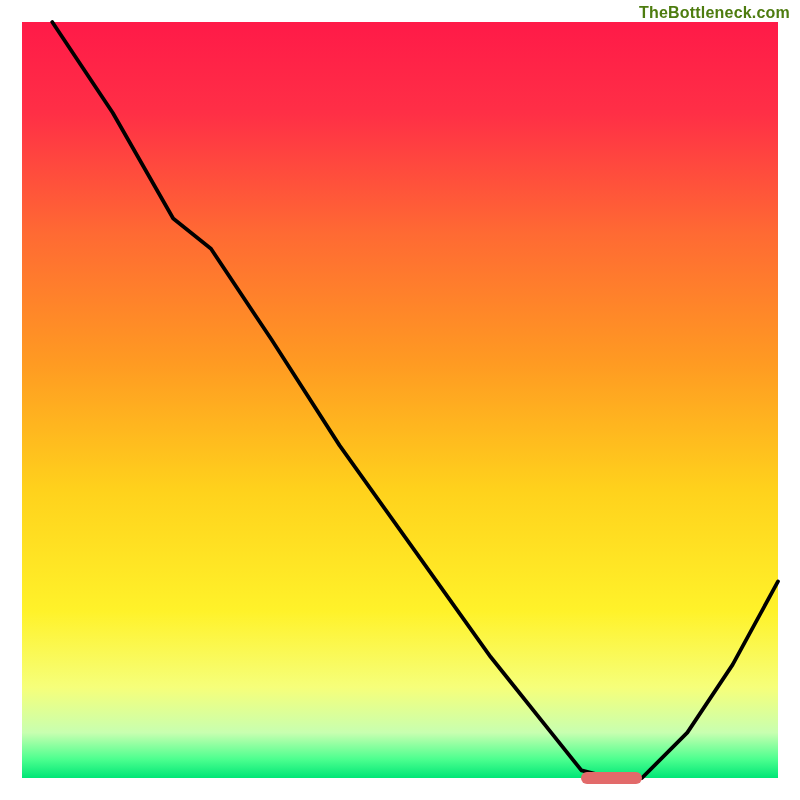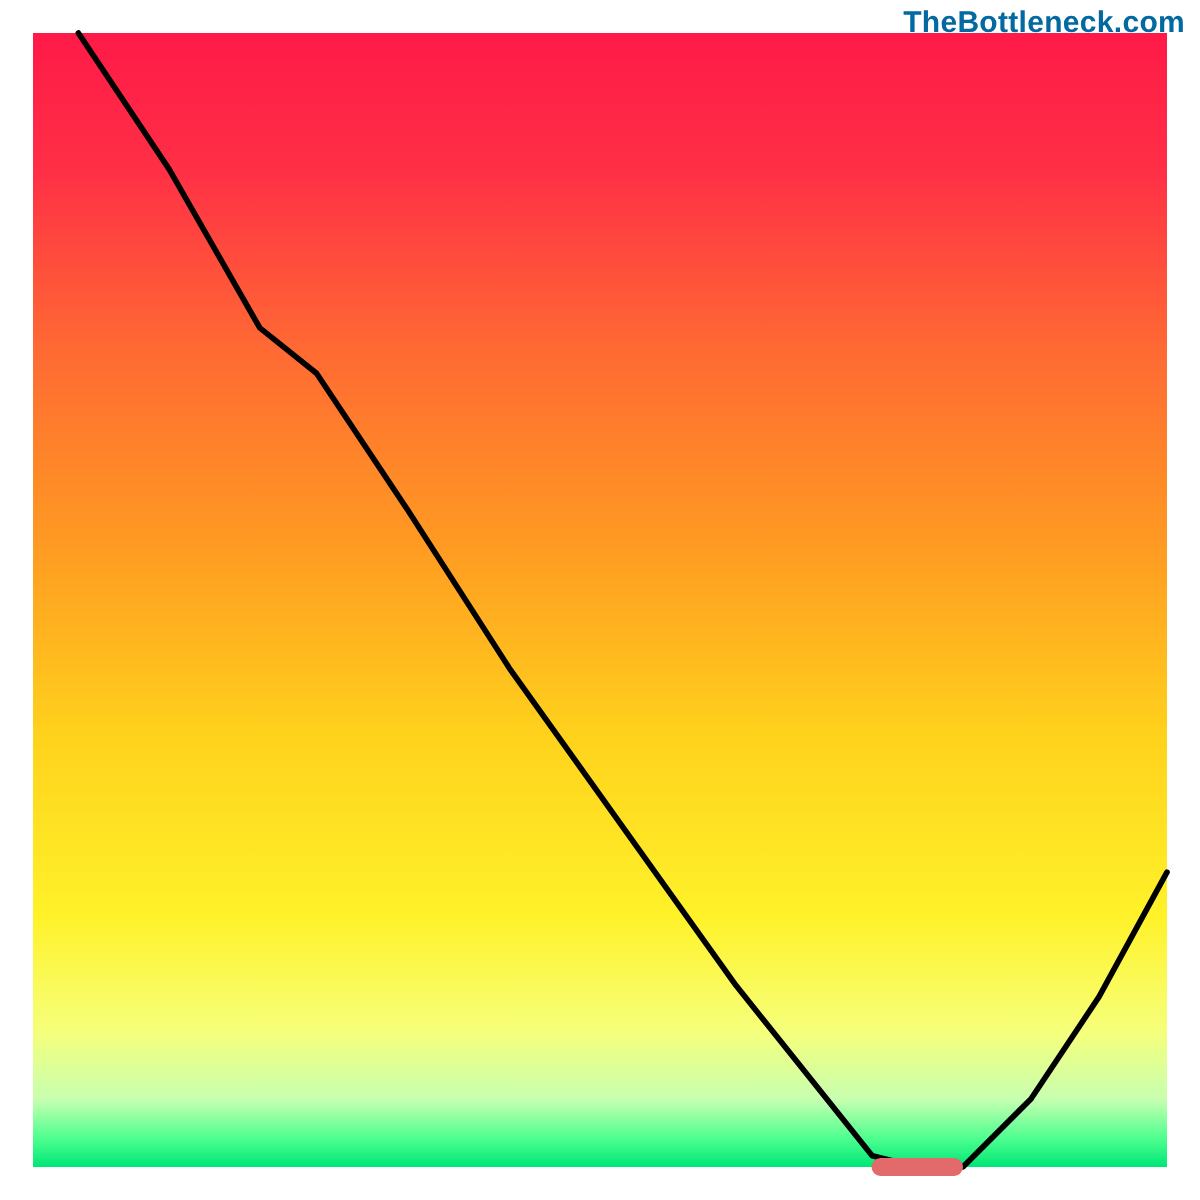--- a/index.html
+++ b/index.html
@@ -13,23 +13,23 @@
   .canvas {
     position: relative;
     width: 800px;
     height: 800px;
   }
   .watermark {
     position: absolute;
     top: 4px;
     right: 10px;
     font-family: Arial, Helvetica, sans-serif;
-    font-size: 20px;
+    font-size: 16px;
     font-weight: 600;
-    color: #0369a1;
+    color: #4d7c0f;
     letter-spacing: 0.2px;
   }
   .plot {
     position: absolute;
     left: 22px;
     top: 22px;
     width: 756px;
     height: 756px;
     box-sizing: border-box;
   }

